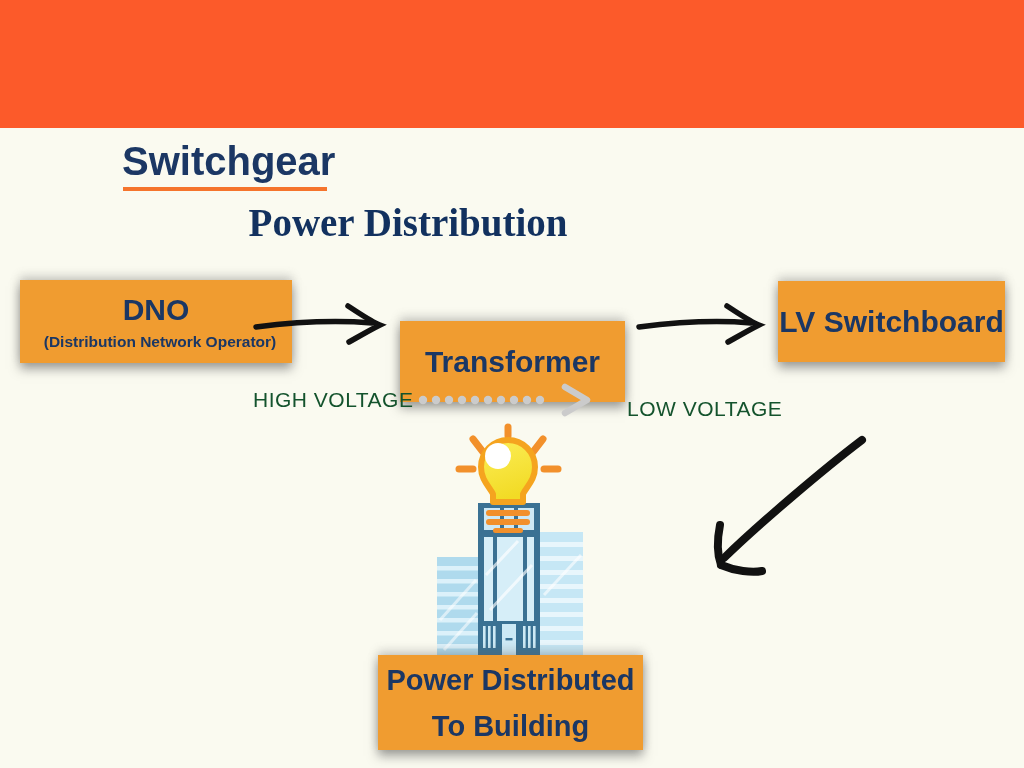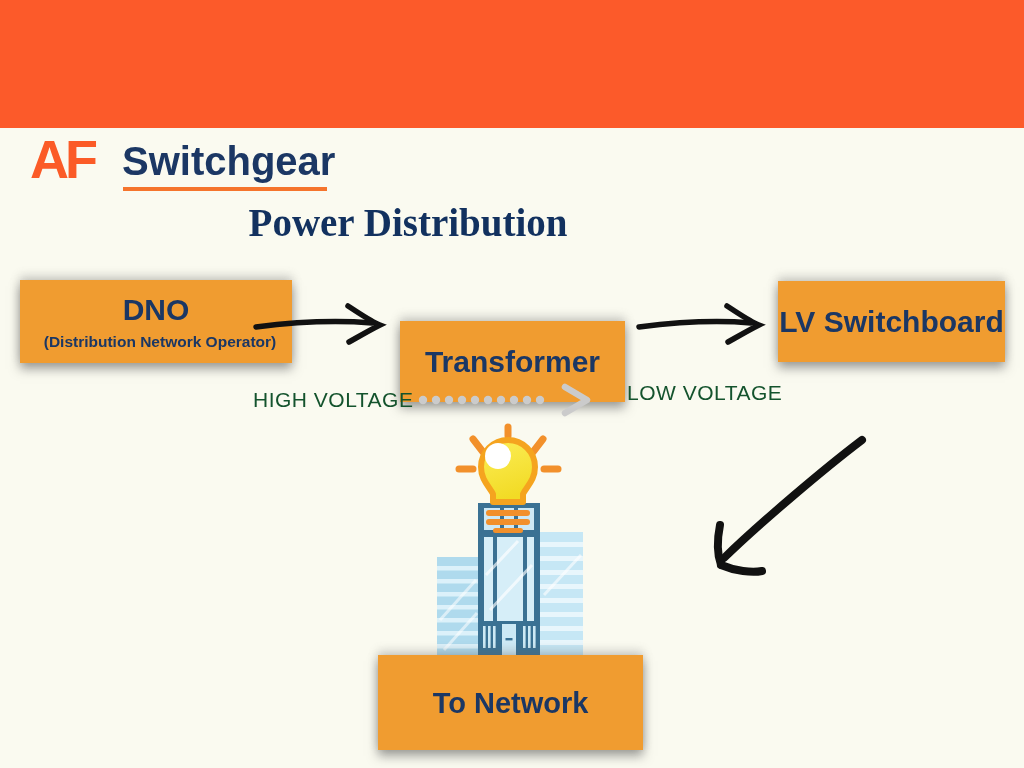--- a/index.html
+++ b/index.html
@@ -48,35 +48,34 @@
   #node-dno{left:20px;top:280px;width:272px;height:83px;}
   #node-transformer{left:400px;top:281px;width:225px;height:81px;margin-top:40px;}
   #node-lv{left:778px;top:281px;width:227px;height:81px;}
   #node-dest{left:378px;top:655px;width:265px;height:95px;}
   #node-dest .label{font-size:29px;line-height:46px;font-weight:700;}
   .voltage{
     position:absolute;color:#14532d;font-size:21px;font-weight:400;
     letter-spacing:0.5px;white-space:nowrap;
   }
   #high-voltage{left:253px;top:388px;}
-  #low-voltage{left:627px;top:381px;}
+  #low-voltage{left:627px;top:397px;}
   svg{position:absolute;overflow:visible;}
   #arrow-1{left:250px;top:300px;}
   #arrow-2{left:633px;top:300px;}
   #arrow-diag{left:690px;top:428px;}
   #dashed-arrow{left:415px;top:384px;}
   #building-art{left:420px;top:420px;}
 </style>
 </head>
 <body>
 
 <div class="banner"></div>
 
 <div class="logo">
-  <span class="af">AF</span>
   <span class="sw">Switchgear</span>
   <div class="underline"></div>
 </div>
 
 <h1 class="page-title">Power Distribution</h1>
 
 <div class="node" id="node-dno">
   <div class="label">DNO</div>
   <div class="sublabel">(Distribution Network Operator)</div>
 </div>
@@ -199,14 +198,15 @@
 
 <svg id="arrow-diag" width="185" height="155" viewBox="0 0 185 155">
   <g fill="none" stroke="#111111" stroke-width="8" stroke-linecap="round">
     <path d="M 172 12 C 135 40 70 95 34 130"></path>
     <path d="M 30 97 C 27 112 27 126 31 137"></path>
     <path d="M 31 137 C 45 143 62 145 72 143"></path>
   </g>
 </svg>
 
 <div class="node" id="node-dest">
-  <div class="label">To Network</div>
+  <div class="label">Power Distributed</div>
+  <div class="label">To Building</div>
 </div>
 
 </body></html>

